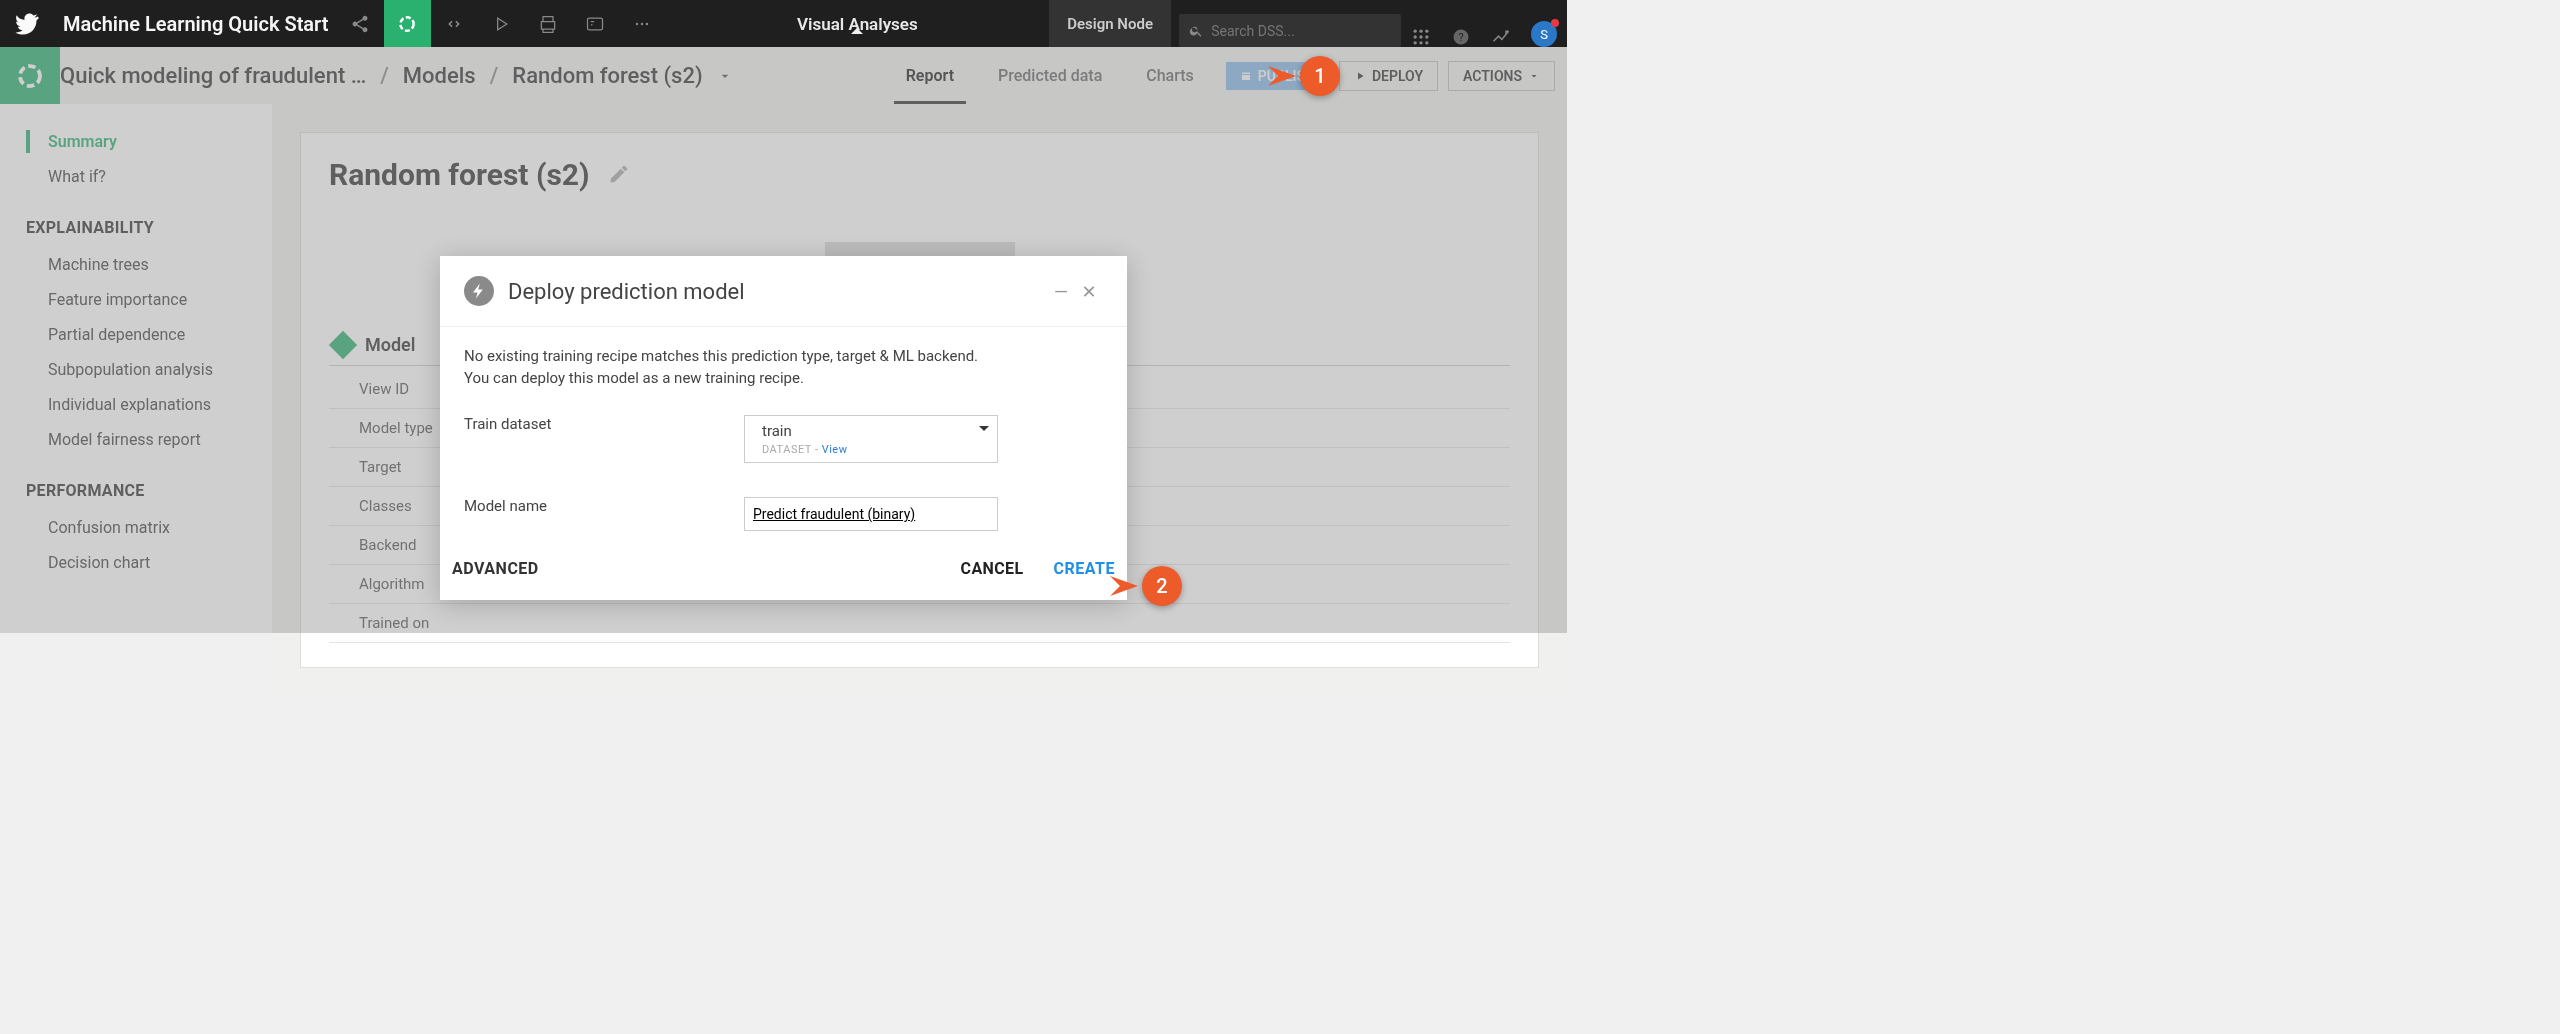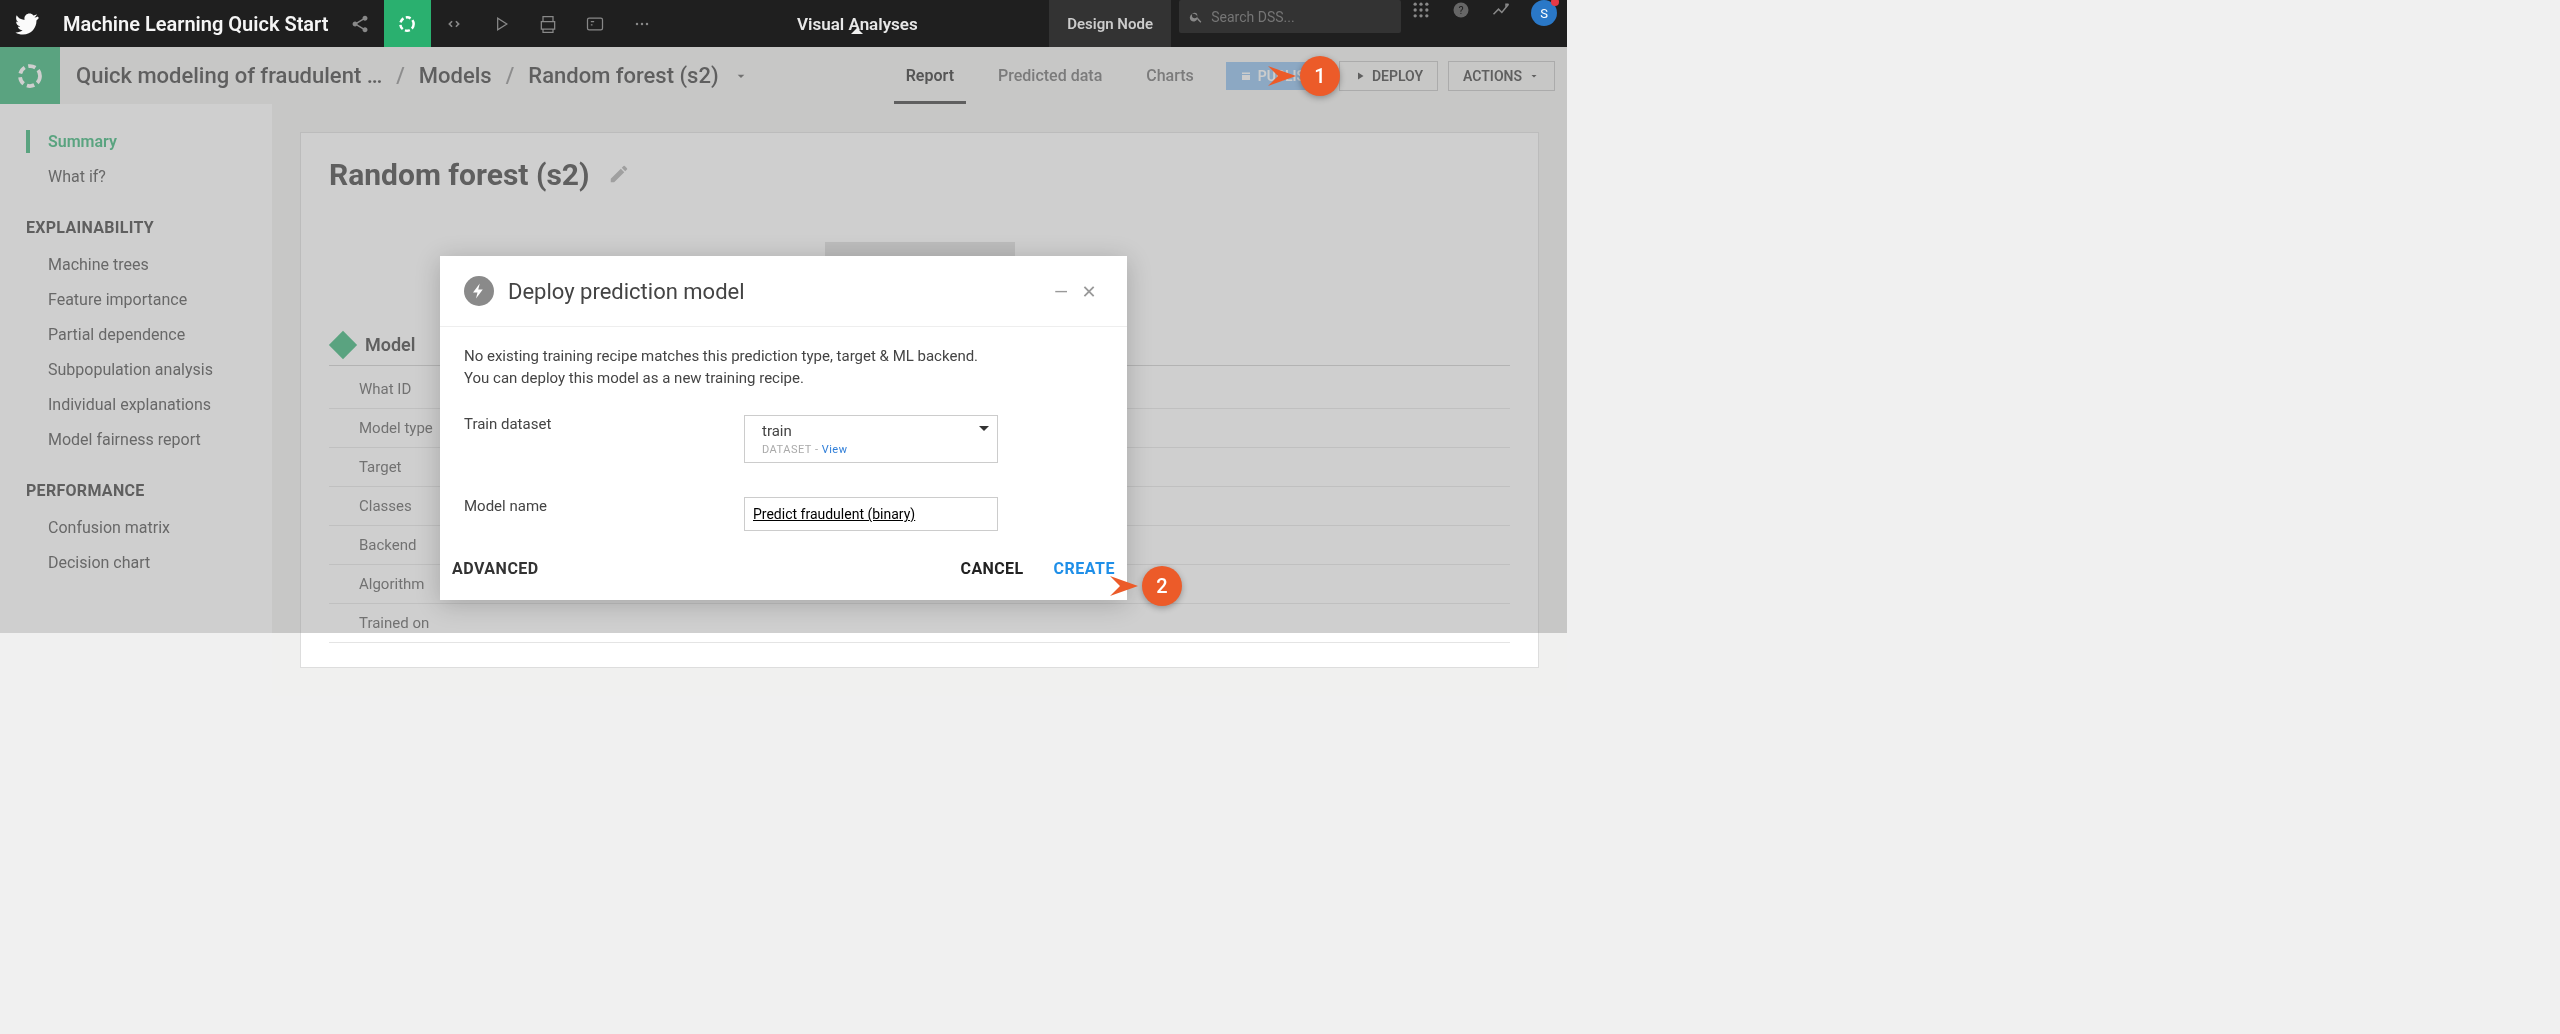--- a/index.html
+++ b/index.html
@@ -14,35 +14,35 @@
   .bird-icon svg { width: 26px; height: 26px; fill: #fafafa; }
   .project-name { font-size: 20px; font-weight: 600; padding: 0 8px 0 8px; color:#f5f5f5; }
   .top-icons { display:flex; height:100%; }
   .top-icon-btn { width:47px; height:47px; display:flex; align-items:center; justify-content:center; color:#888; }
   .top-icon-btn svg { width:20px; height:20px; fill: currentColor; }
   .top-icon-btn.active { background:#2ab06f; color:#fff; }
   .top-tab { flex:1; display:flex; align-items:center; justify-content:center; font-size:17px; font-weight:600; color:#e8e8e8; position:relative; }
   .top-tab::after { content:""; position:absolute; bottom:0; left:50%; margin-left:-6px; border:6px solid transparent; border-bottom-color:#f0f0ef; display:none; }
   .top-tab.active::after { display:block; }
 
-  .top-right { display:flex; align-items:flex-start; height:100%; }
+  .top-right { display:flex; align-items:flex-end; height:100%; }
   .design-node { background:#333; color:#ccc; font-size:15px; font-weight:600; padding:0 18px; height:100%; display:flex; align-items:center; }
   .search { background:#333; height:33px; width:222px; margin-left:8px; border-radius:2px; display:flex; align-items:center; padding:0 10px; color:#888; }
   .search svg { width:16px; height:16px; fill:#888; margin-right:8px; }
   .search input { background:transparent; border:none; outline:none; color:#ccc; font-size:14px; width:100%; }
   .tr-icon { width:40px; display:flex; align-items:center; justify-content:center; color:#888; }
   .tr-icon svg { width:20px; height:20px; fill: currentColor; }
   .avatar { width:26px; height:26px; border-radius:50%; background:#2a78c7; display:flex; align-items:center; justify-content:center; color:#fff; font-size:13px; position:relative; margin:0 10px; }
   .avatar::after { content:""; position:absolute; top:-2px; right:-2px; width:8px; height:8px; border-radius:50%; background:#e63946; }
 
   
   .crumbar { height:57px; background:#f0f0ef; display:flex; align-items:center; }
   .green-sq { width:60px; height:57px; background:#2ab06f; display:flex; align-items:center; justify-content:center; }
   .green-sq svg { width:30px; height:30px; fill:#fff; }
-  .crumbs { display:flex; align-items:center; gap:14px; padding-left:16px; font-size:22px; color:#333; font-weight:500; }
+  .crumbs { display:flex; align-items:center; gap:14px; padding-left:0; font-size:22px; color:#333; font-weight:500; }
   .crumbs .sep { color:#888; }
   .crumbs .chev { width:16px; height:16px; fill:#555; }
   .crumb-right { margin-left:auto; display:flex; align-items:center; height:100%; padding-right:12px; gap:0; }
   .rtab { padding:0 22px; font-size:16px; color:#666; height:100%; display:flex; align-items:center; position:relative; font-weight:500;}
   .rtab.active { color:#222; font-weight:600; }
   .rtab.active::after { content:""; position:absolute; bottom:0; left:10px; right:10px; height:3px; background:#333; }
   .btn { border:1px solid #bdbdbd; padding:6px 14px; font-size:14px; font-weight:600; color:#333; display:flex; align-items:center; gap:6px; margin-left:10px; background:#f0f0ef; }
   .btn svg { width:12px; height:12px; fill:#333; }
   .publish { background:#5aa3e8; color:#fff; border:none; opacity:.7; }
   .modal-overlay { position:absolute; inset:0; background:rgba(148,148,148,0.45); z-index:5; top:47px; }
@@ -261,21 +261,21 @@
                 <path d="M3 17.25V21h3.75l11-11-3.75-3.75zM20.7 7.05a1 1 0 0 0 0-1.4l-2.35-2.35a1 1 0 0 0-1.4 0L15 5.25 18.75 9z"></path>
               </svg></span>
 
         <div class="roc-badge">ROC AUC: 0.930</div>
 
         <div class="section-row">
           <div class="diamond"></div>
           <div class="section-title">Model</div>
         </div>
         <div class="kv-row">
-              <div class="k">What ID</div>
+              <div class="k">View ID</div>
             </div>
         <div class="kv-row">
               <div class="k">Model type</div>
             </div>
         <div class="kv-row">
               <div class="k">Target</div>
             </div>
         <div class="kv-row">
               <div class="k">Classes</div>
             </div>

